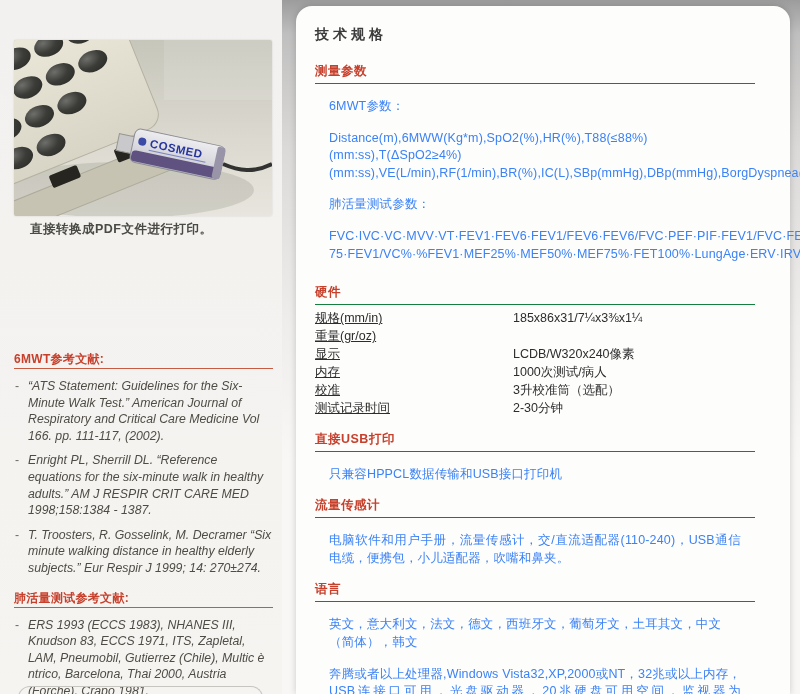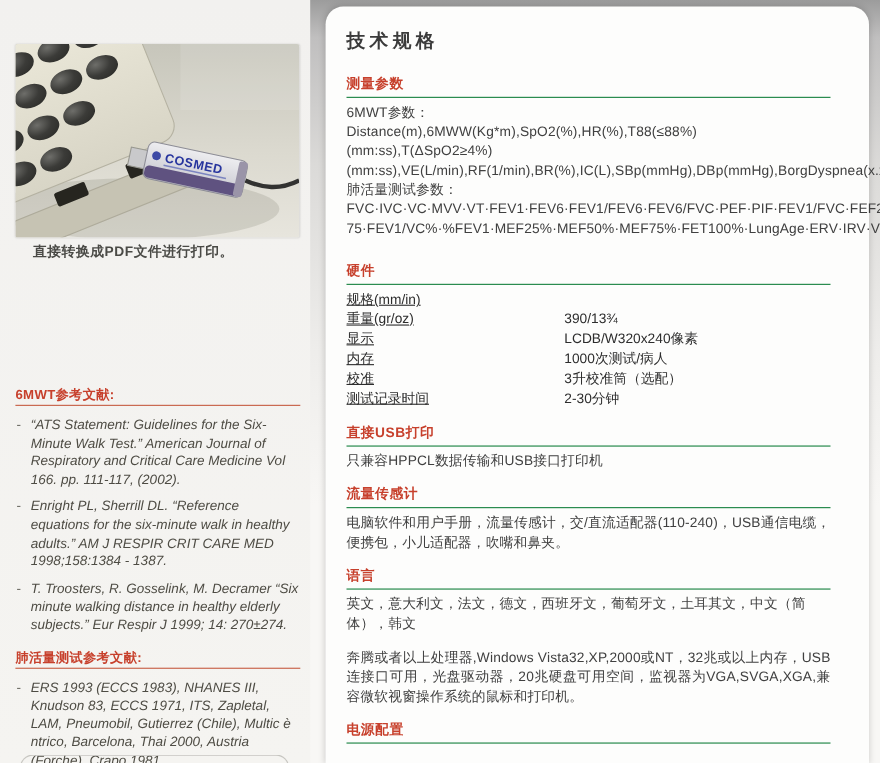--- a/index.html
+++ b/index.html
@@ -5,26 +5,26 @@
   html,body{margin:0;padding:0;background:#cfcfcf;}
   .page{position:relative;width:800px;height:694px;overflow:hidden;
         font-family:"Liberation Sans","DejaVu Sans",sans-serif;
         background:linear-gradient(180deg,#f2f1ef 0,#f5f4f1 100%);}
   
   .backdrop{position:absolute;left:282px;top:0;right:0;bottom:0;
         background:linear-gradient(180deg,#9c9c9c 0,#c0bfbf 34px,#dbdad8 150px,#eeedeb 320px,#f8f7f5 460px);}
   .panel{position:absolute;left:296px;top:6px;width:494px;height:688px;
         background:#fdfdfc;border-radius:16px 16px 0 0;box-sizing:border-box;
         padding:10px 35px 0 19px;box-shadow:0 0 7px rgba(0,0,0,.18);}
-  .panel h1{font-size:17px;letter-spacing:4px;color:#3b3b3b;margin:10px 0 19px 0;font-weight:700;}
+  .panel h1{font-size:14px;letter-spacing:4px;color:#3b3b3b;margin:10px 0 19px 0;font-weight:700;}
   .section{margin-bottom:13px;}
   .section.measure{margin-bottom:21px;}
   .sec-head{font-size:12.5px;font-weight:700;color:#c7402c;padding-bottom:3px;
         border-bottom:1px solid #15803d;margin:0 0 5px 0;letter-spacing:.5px;}
-  .body-text{margin:0;font-size:12.5px;line-height:17.6px;color:#404040;letter-spacing:.15px;}
+  .body-text{margin:14px;font-size:12.5px;line-height:17.6px;color:#3b82f6;letter-spacing:.15px;}
   .just{text-align:justify;}
   .spec-row{display:flex;font-size:12.5px;line-height:17.9px;color:#2d2d2d;}
   .spec-label{width:198px;flex:none;text-decoration:underline;}
   .spec-value{flex:1;}
   
   .left-col{position:absolute;left:0;top:0;width:282px;height:694px;}
   .photo{position:absolute;left:14px;top:40px;width:258px;height:176px;border-radius:2px;overflow:hidden;
         box-shadow:0 0 2px rgba(0,0,0,.15);}
   .caption{position:absolute;left:30px;top:221px;margin:0;font-size:12.5px;font-weight:700;
         color:#4a4a46;letter-spacing:.5px;}
@@ -133,24 +133,24 @@
       <p class="body-text">6MWT参数：</p>
       <p class="body-text just">Distance(m),6MWW(Kg*m),SpO2(%),HR(%),T88(≤88%)(mm:ss),T(ΔSpO2≥4%)(mm:ss),VE(L/min),RF(1/min),BR(%),IC(L),SBp(mmHg),DBp(mmHg),BorgDyspnea(x.x),BorgFatigue(x.x).</p>
       <p class="body-text">肺活量测试参数：</p>
       <p class="body-text just">FVC·IVC·VC·MVV·VT·FEV1·FEV6·FEV1/FEV6·FEV6/FVC·PEF·PIF·FEV1/FVC·FEF25-75·FEV1/VC%·%FEV1·MEF25%·MEF50%·MEF75%·FET100%·LungAge·ERV·IRV·VE·Rf·ti·te·ti/t.tot·VT/ti·BestFVC·BestFEV1·IC·SpO2·HR</p>
     </div>
 
     <div class="section">
       <h3 class="sec-head">硬件</h3>
       <div class="spec-row">
         <span class="spec-label">规格(mm/in)</span>
+        <span class="spec-value">185x86x31/7¼x3⅜x1¼</span>
       </div>
       <div class="spec-row">
         <span class="spec-label">重量(gr/oz)</span>
-        <span class="spec-value">390/13¾</span>
       </div>
       <div class="spec-row">
         <span class="spec-label">显示</span>
         <span class="spec-value">LCDB/W320x240像素</span>
       </div>
       <div class="spec-row">
         <span class="spec-label">内存</span>
         <span class="spec-value">1000次测试/病人</span>
       </div>
       <div class="spec-row">

